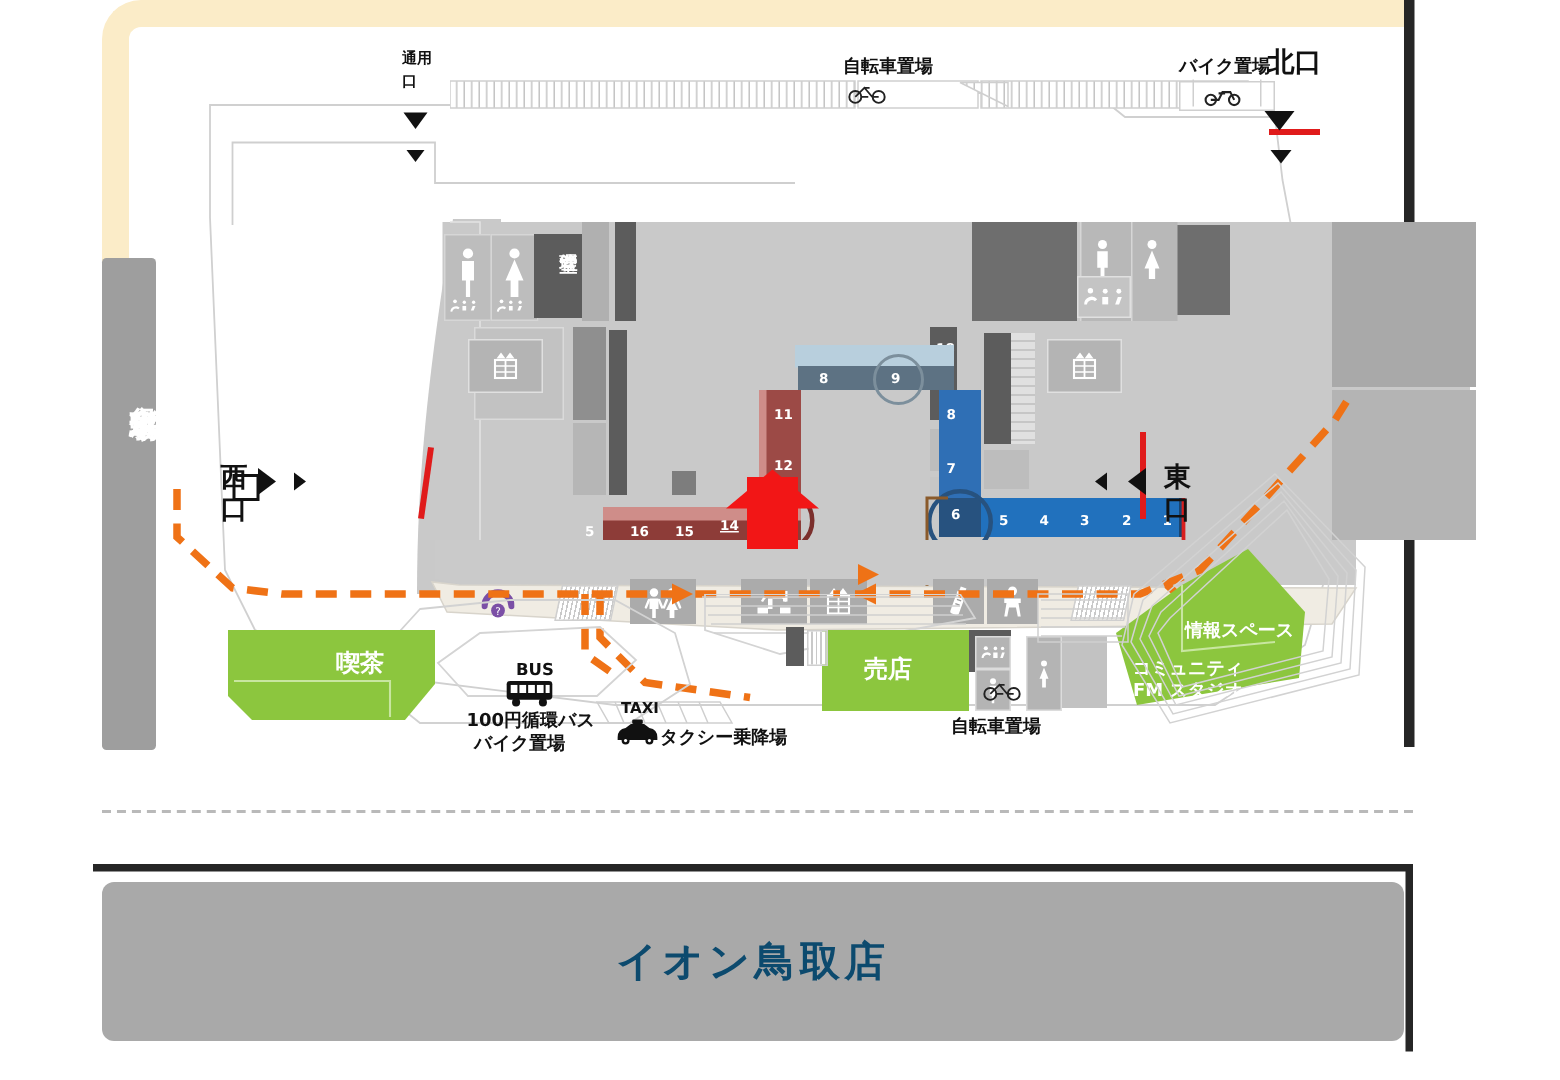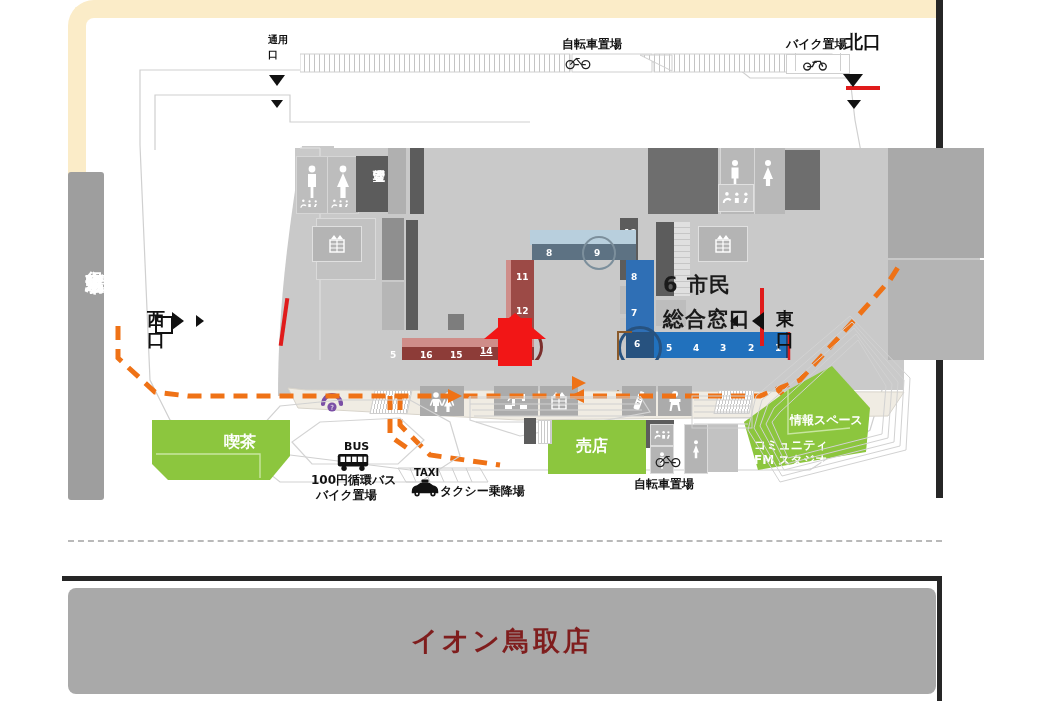--- a/index.html
+++ b/index.html
@@ -72,29 +72,29 @@
   .exit-t{position:absolute;font-size:18px;font-weight:700;color:#111;line-height:20px;}
   .tri{width:0;height:0;position:absolute;}
 
   
   #south-banner{left:462px;top:363px;width:105px;height:36px;background:#f21616;
       display:flex;align-items:center;justify-content:center;}
   #south-banner span{color:#fff;font-size:25px;font-weight:700;letter-spacing:2px;}
   #south-arrow{left:498px;top:318px;width:34px;height:48px;background:#f21616;}
   #south-arrow-head{left:484px;top:313px;width:0;height:0;
       border-left:31px solid transparent;border-right:31px solid transparent;border-bottom:26px solid #f21616;}
-  .green-t{position:absolute;color:#fff;font-weight:700;}
+  .green-t{position:absolute;color:#fff;font-weight:700;text-align:center;}
 
   
   #sep-line{left:68px;top:540px;width:874px;height:0;border-top:2px dashed #b9b9b9;}
   #bar-top{left:62px;top:576px;width:880px;height:5px;background:#262626;}
   #bar-right{left:937px;top:576px;width:5px;height:125px;background:#262626;}
   #store{left:68px;top:588px;width:868px;height:106px;background:#a9a9a9;border-radius:8px;
       display:flex;align-items:center;justify-content:center;}
-  #store span{color:#7f1d1d;font-size:27px;font-weight:700;letter-spacing:3px;}
+  #store span{color:#0c4a6e;font-size:27px;font-weight:700;letter-spacing:3px;}
 
   
   .sml{position:absolute;font-size:11px;color:#111;font-weight:600;}
   .sml2{position:absolute;font-size:12px;color:#111;font-weight:700;}
   .hatch{position:absolute;background:repeating-linear-gradient(90deg,#ffffff 0 2px,#c9c9c9 2px 3px);
       border:1px solid #cfcfcf;}
 </style>
 </head>
 <body>
 
@@ -249,24 +249,20 @@
     <div class="counter-num" style="left:396px;top:212px;">11</div>
     <div class="counter-num" style="left:396px;top:246px;">12</div>
     <div class="counter-num" style="left:390px;top:288px;">13</div>
     <div class="counter-num" style="left:360px;top:286px;text-decoration:underline;">14</div>
     <div class="counter-num" style="left:330px;top:290px;">15</div>
     <div class="counter-num" style="left:300px;top:290px;">16</div>
     <div class="counter-num" style="left:270px;top:290px;">5</div>
 
     <div class="abs" style="left:328px;top:254px;width:16px;height:16px;background:#7d7d7d;"></div>
 
-    <div class="abs nosel" id="counter-title">
-      <div>6 市民</div>
-      <div>総合窓口</div>
-    </div>
 
     <svg class="abs" style="left:380px;top:262px;" width="140" height="80">
       <path d="M132 10 L118 10 L118 76" fill="none" stroke="#8a5a2b" stroke-width="2"></path>
     </svg>
 
     <svg class="abs" style="left:655px;top:262px;" width="40" height="80">
       <path d="M14 10 L14 76" fill="none" stroke="#d81f1f" stroke-width="2.5"></path>
     </svg>
 
     <svg class="abs" style="left:148px;top:296px;" width="640" height="74">

